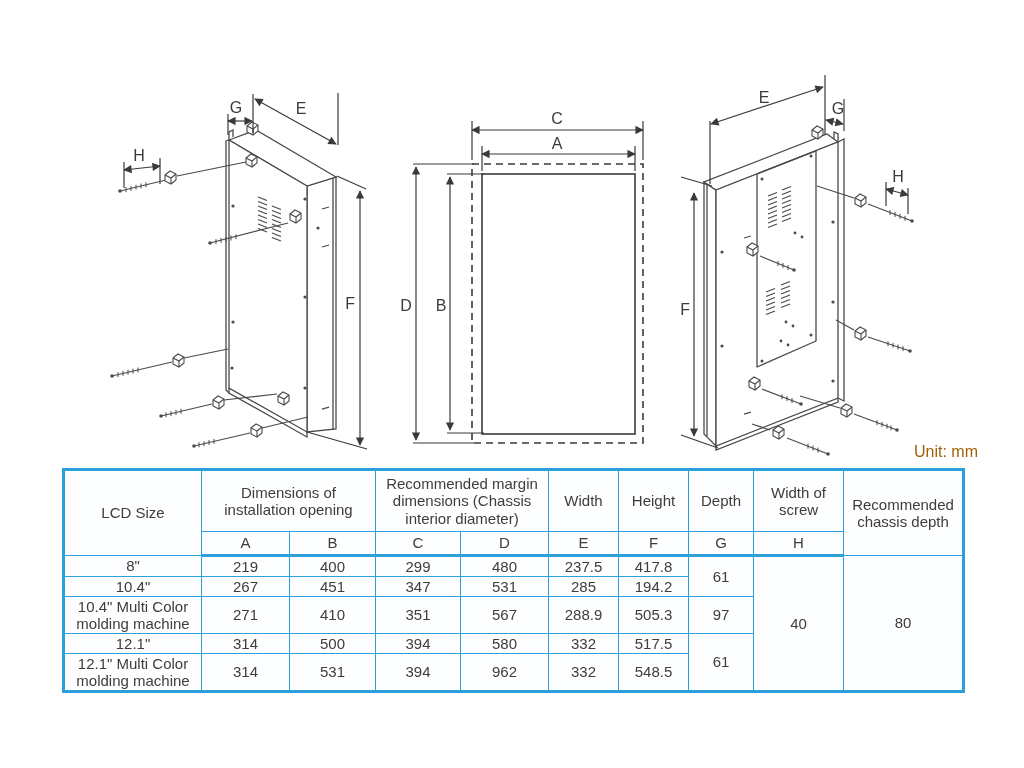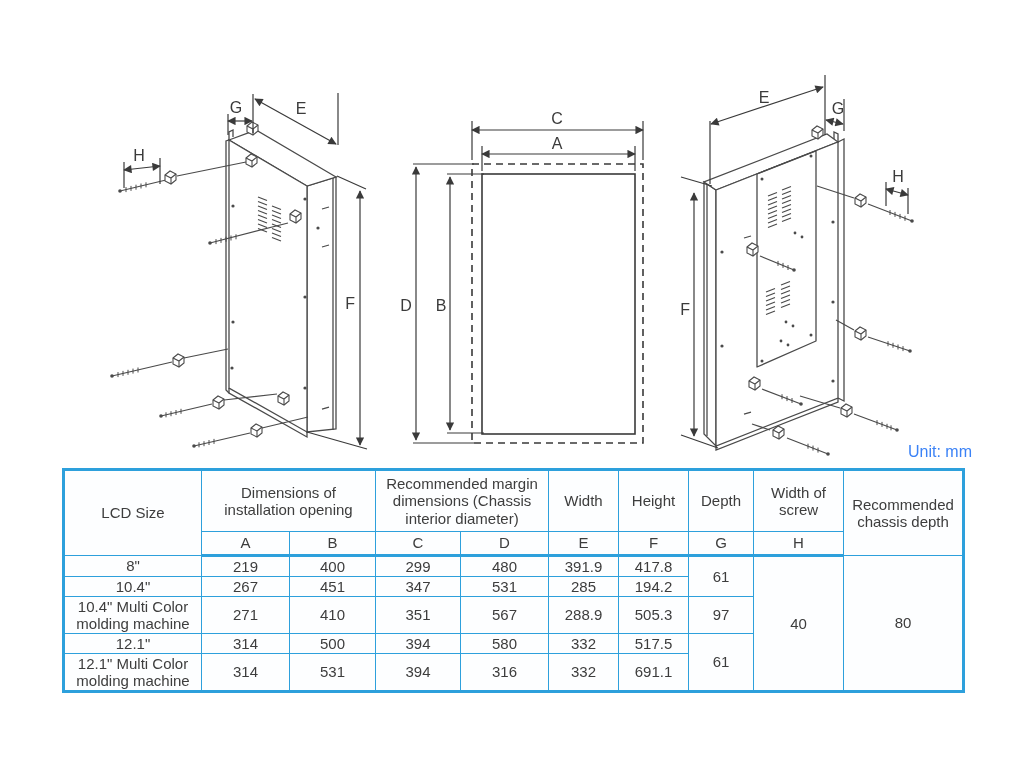--- a/index.html
+++ b/index.html
@@ -1,20 +1,20 @@
 <!DOCTYPE html>
 <html><head>
 <meta charset="utf-8">
 <style>
   html,body{margin:0;padding:0;background:#ffffff;}
   .canvas{position:relative;width:1024px;height:768px;background:#fff;overflow:hidden;
           font-family:"Liberation Sans", sans-serif;}
   svg{position:absolute;overflow:visible;}
   svg text{font-family:"Liberation Sans", sans-serif;font-size:16px;fill:#3b3b3b;}
-  .unit{position:absolute;top:443px;right:52px;font-size:16px;color:#3b82f6;text-align:right;}
+  .unit{position:absolute;top:443px;right:46px;font-size:16px;color:#a16207;text-align:right;}
   .spec-wrap{position:absolute;left:62px;top:468px;}
   table.spec{border-collapse:collapse;table-layout:fixed;width:900px;
              border:3px solid #2da0dc;}
   table.spec td{border:1.5px solid #2da0dc;text-align:center;vertical-align:middle;
                 font-size:15px;color:#3d3d3d;padding:0 2px;line-height:1.15;
                 background:#fdfeff;overflow:hidden;}
   tr.h1 td{height:60px;}
   tr.h2 td{height:22px;border-bottom:3px solid #2da0dc;}
   tr.r1 td{height:19px;} tr.r2 td{height:19px;} tr.r3 td{height:36px;}
   tr.r4 td{height:19px;} tr.r5 td{height:36px;}
@@ -257,21 +257,21 @@
         <td>F</td>
         <td>G</td>
         <td>H</td>
       </tr>
       <tr class="r1">
         <td>8"</td>
         <td>219</td>
         <td>400</td>
         <td>299</td>
         <td>480</td>
-        <td>391.9</td>
+        <td>237.5</td>
         <td>417.8</td>
         <td rowspan="2">61</td>
         <td rowspan="5">40</td>
         <td rowspan="5">80</td>
       </tr>
       <tr class="r2">
         <td>10.4"</td>
         <td>267</td>
         <td>451</td>
         <td>347</td>
@@ -297,21 +297,21 @@
         <td>580</td>
         <td>332</td>
         <td>517.5</td>
         <td rowspan="2">61</td>
       </tr>
       <tr class="r5">
         <td>12.1" Multi Color molding machine</td>
         <td>314</td>
         <td>531</td>
         <td>394</td>
-        <td>316</td>
+        <td>962</td>
         <td>332</td>
-        <td>691.1</td>
+        <td>548.5</td>
       </tr>
     </tbody>
       </table>
   </div>
 
 </div>
 
 </body></html>

